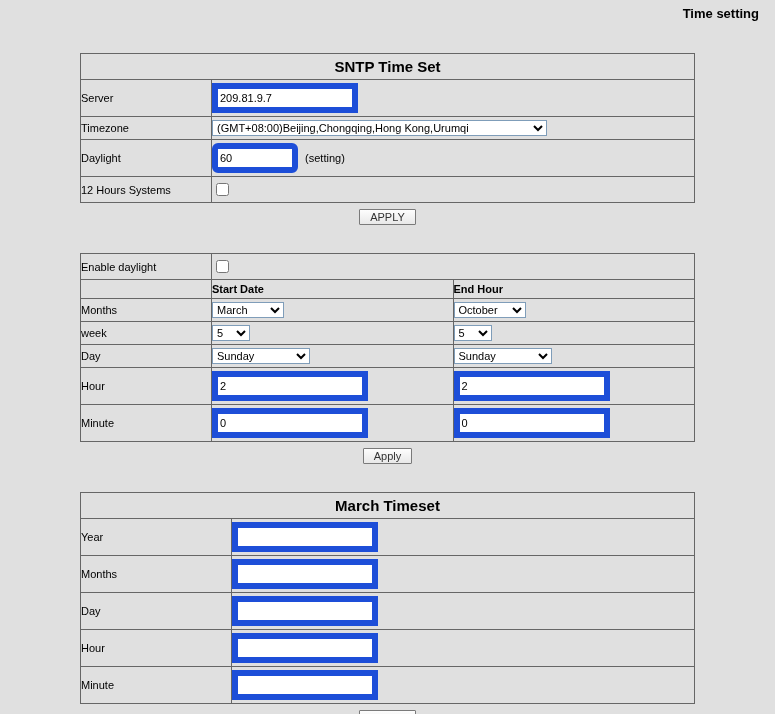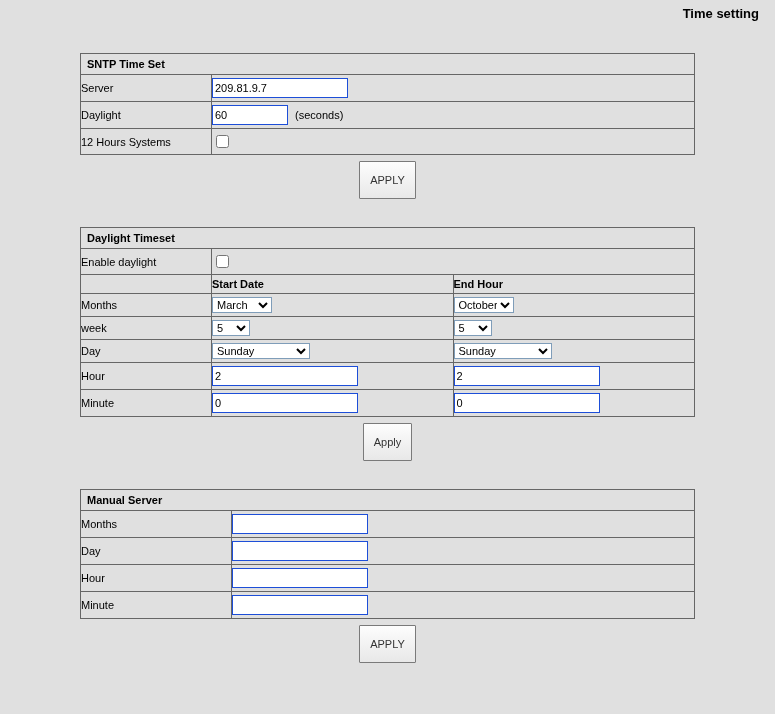--- a/index.html
+++ b/index.html
@@ -19,23 +19,23 @@
   .form-section {
     margin: 28px 80px 0 80px;
   }
   table.config {
     width: 100%;
     border-collapse: collapse;
     border: 1px solid #666;
     background: #e0e0e0;
   }
   table.config th.section-title {
-    text-align: left;
+    text-align: center;
     font-weight: bold;
-    font-size: 11px;
+    font-size: 15px;
     padding: 4px 6px;
     border: 1px solid #666;
   }
   table.config td, table.config th {
     border: 1px solid #666;
     padding: 3px 0;
     font-size: 11px;
     text-align: left;
     vertical-align: middle;
   }
@@ -46,50 +46,50 @@
     width: 130px;
     font-weight: normal;
   }
   
   .manual td.label-cell {
     width: 150px;
   }
   input[type="text"] {
     font-size: 11px;
     padding: 1px 2px;
-    border: 1px solid #1d4ed8;
+    border: 6px solid #1d4ed8;
     background: #fff;
     height: 16px;
     box-sizing: content-box;
   }
   .w-ip { width: 130px; }
-  .w-timeout { width: 70px; }
+  .w-timeout { width: 70px; border-radius: 6px; }
   .w-num { width: 140px; }
   .w-manual { width: 130px; }
   select {
     font-size: 11px;
     border: 1px solid #7f9db9;
     background: #fff;
   }
   .tz-select { width: 335px; }
-  .month-select { width: 60px; }
+  .month-select { width: 72px; }
   .week-select { width: 38px; }
   .day-select { width: 98px; }
   input[type="checkbox"] {
     width: 13px;
     height: 13px;
   }
   .btn-row {
     text-align: center;
     margin-top: 6px;
     margin-bottom: 2px;
   }
   button.apply {
     font-size: 11px;
-    padding: 12px 10px;
+    padding: 1px 10px;
     border: 1px solid #7a7a7a;
     border-radius: 1px;
     background: linear-gradient(#fdfdfd,#e8e8e8);
     color: #333;
   }
   .inline-note {
     font-size: 11px;
     margin-left: 4px;
   }
   
@@ -105,45 +105,50 @@
         <tr>
       <th class="section-title" colspan="2">SNTP Time Set</th>
     </tr>
     <tr>
       <td class="label-cell">Server</td>
       <td>
         <input type="text" class="w-ip" value="209.81.9.7" style="">
       </td>
     </tr>
     <tr>
+      <td class="label-cell">Timezone</td>
+      <td>
+        <select class="tz-select">
+          <option>(GMT+08:00)Beijing,Chongqing,Hong Kong,Urumqi</option>
+        </select>
+      </td>
+    </tr>
+    <tr>
       <td class="label-cell">Daylight</td>
       <td>
         <input type="text" class="w-timeout" value="60" style="">
-        <span class="inline-note">(seconds)</span>
+        <span class="inline-note">(setting)</span>
       </td>
     </tr>
     <tr>
       <td class="label-cell">12 Hours Systems</td>
       <td>
         <input type="checkbox" style="">
       </td>
     </tr>
   </tbody>
     </table>
   <div class="btn-row">
     <button class="apply">APPLY</button>
   </div>
 </div>
 
 <div class="form-section">
   <table class="config">
     <tbody>
-        <tr>
-      <th class="section-title" colspan="3">Daylight Timeset</th>
-    </tr>
     <tr>
       <td class="label-cell">Enable daylight</td>
       <td colspan="2">
         <input type="checkbox" style="">
       </td>
     </tr>
     <tr>
       <td class="label-cell"></td>
       <th class="col-header">Start Date</th>
       <th class="col-header">End Hour</th>
@@ -209,21 +214,25 @@
     </table>
   <div class="btn-row">
     <button class="apply">Apply</button>
   </div>
 </div>
 
 <div class="form-section manual">
   <table class="config">
     <tbody>
         <tr>
-      <th class="section-title" colspan="2">Manual Server</th>
+      <th class="section-title" colspan="2">March Timeset</th>
+    </tr>
+    <tr>
+      <td class="label-cell">Year</td>
+      <td><input type="text" class="w-manual" value="" style=""></td>
     </tr>
     <tr>
       <td class="label-cell">Months</td>
       <td><input type="text" class="w-manual" value="" style=""></td>
     </tr>
     <tr>
       <td class="label-cell">Day</td>
       <td><input type="text" class="w-manual" value="" style=""></td>
     </tr>
     <tr>

